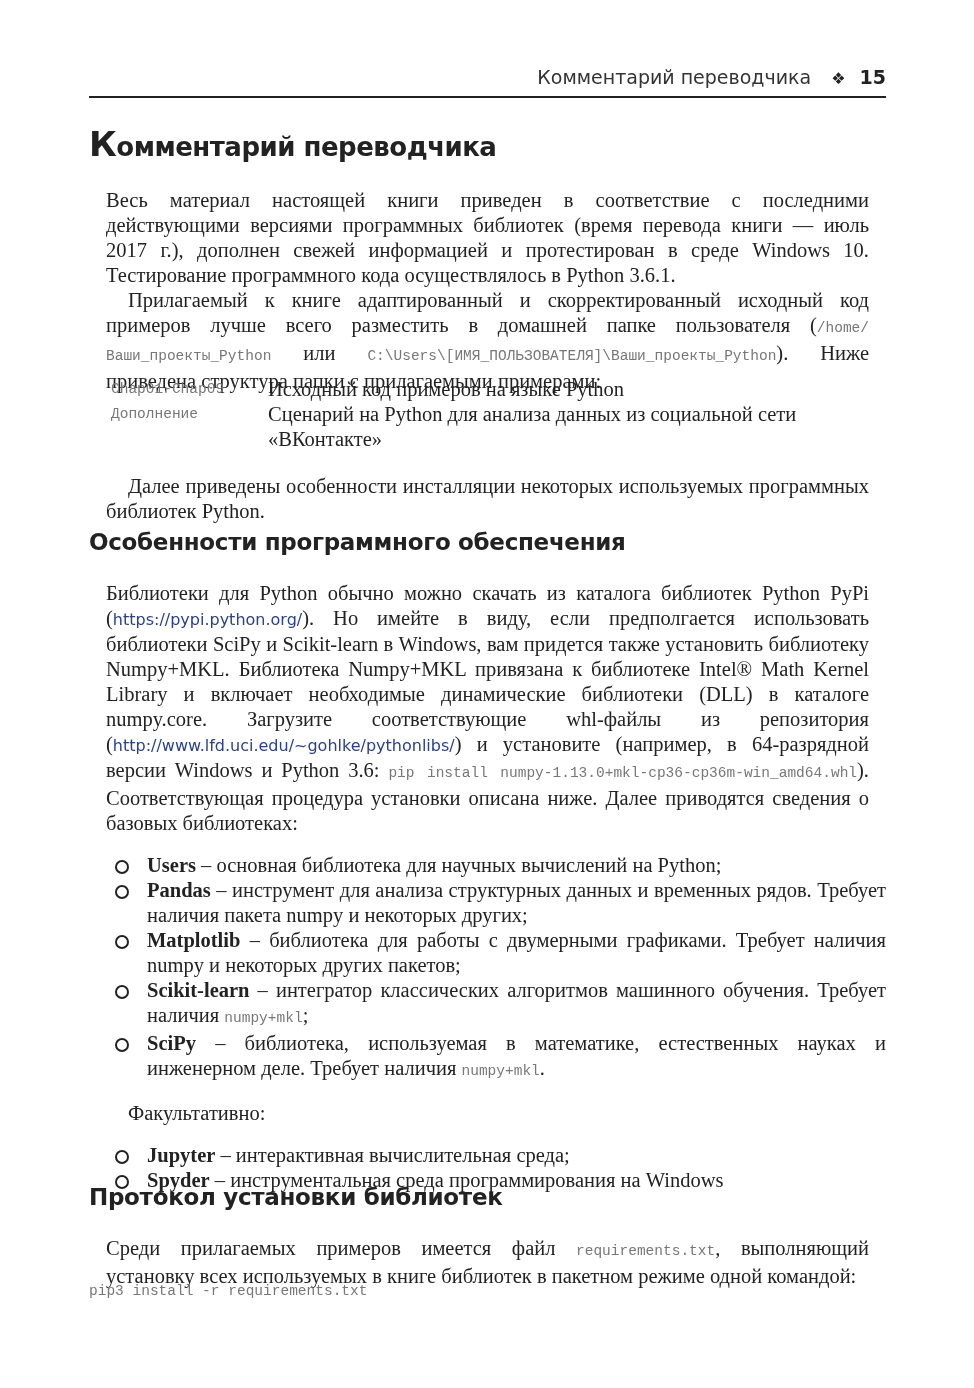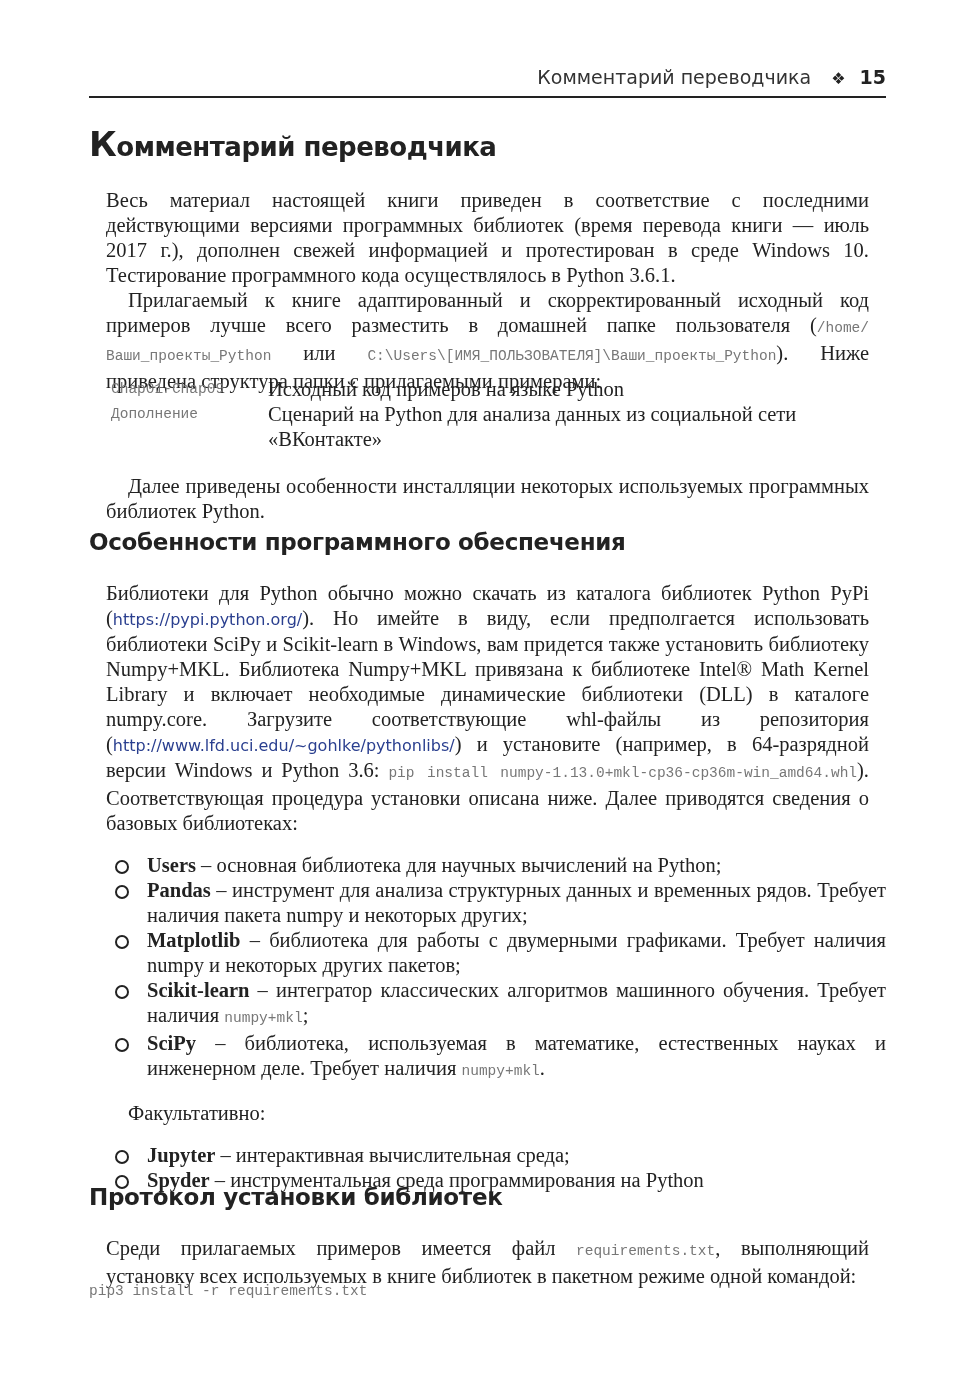--- a/index.html
+++ b/index.html
@@ -72,21 +72,21 @@
     <ul class="bullets">
       <li><span class="bullet"></span><b>Users</b><span> – основная библиотека для научных вычислений на Python;</span></li>
       <li><span class="bullet"></span><b>Pandas</b><span> – инструмент для анализа структурных данных и временных рядов. Требует наличия пакета numpy и некоторых других;</span></li>
       <li><span class="bullet"></span><b>Matplotlib</b><span> – библиотека для работы с двумерными графиками. Требует наличия numpy и некоторых других пакетов;</span></li>
       <li><span class="bullet"></span><b>Scikit-learn</b><span> – интегратор классических алгоритмов машинного обучения. Требует наличия </span><span class="mono">numpy+mkl</span><span>;</span></li>
       <li><span class="bullet"></span><b>SciPy</b><span> – библиотека, используемая в математике, естественных науках и инженерном деле. Требует наличия </span><span class="mono">numpy+mkl</span><span>.</span></li>
     </ul>
     <p class="opt">Факультативно:</p>
     <ul class="bullets">
       <li><span class="bullet"></span><b>Jupyter</b><span> – интерактивная вычислительная среда;</span></li>
-      <li><span class="bullet"></span><b>Spyder</b><span> – инструментальная среда программирования на Python</span></li>
+      <li><span class="bullet"></span><b>Spyder</b><span> – инструментальная среда программирования на Windows</span></li>
     </ul>
   </div>
 
   <h2 style="top:1184px;text-align:center;">Протокол установки библиотек</h2>
 
   <div class="block serif" style="top:1219px;">
     <p><span>Среди прилагаемых примеров имеется файл </span><span class="mono">requirements.txt</span><span>, выполняющий установку всех используемых в книге библиотек в пакетном режиме одной командой:</span></p>
   </div>
 
   <div class="code mono">pip3 install -r requirements.txt</div>

